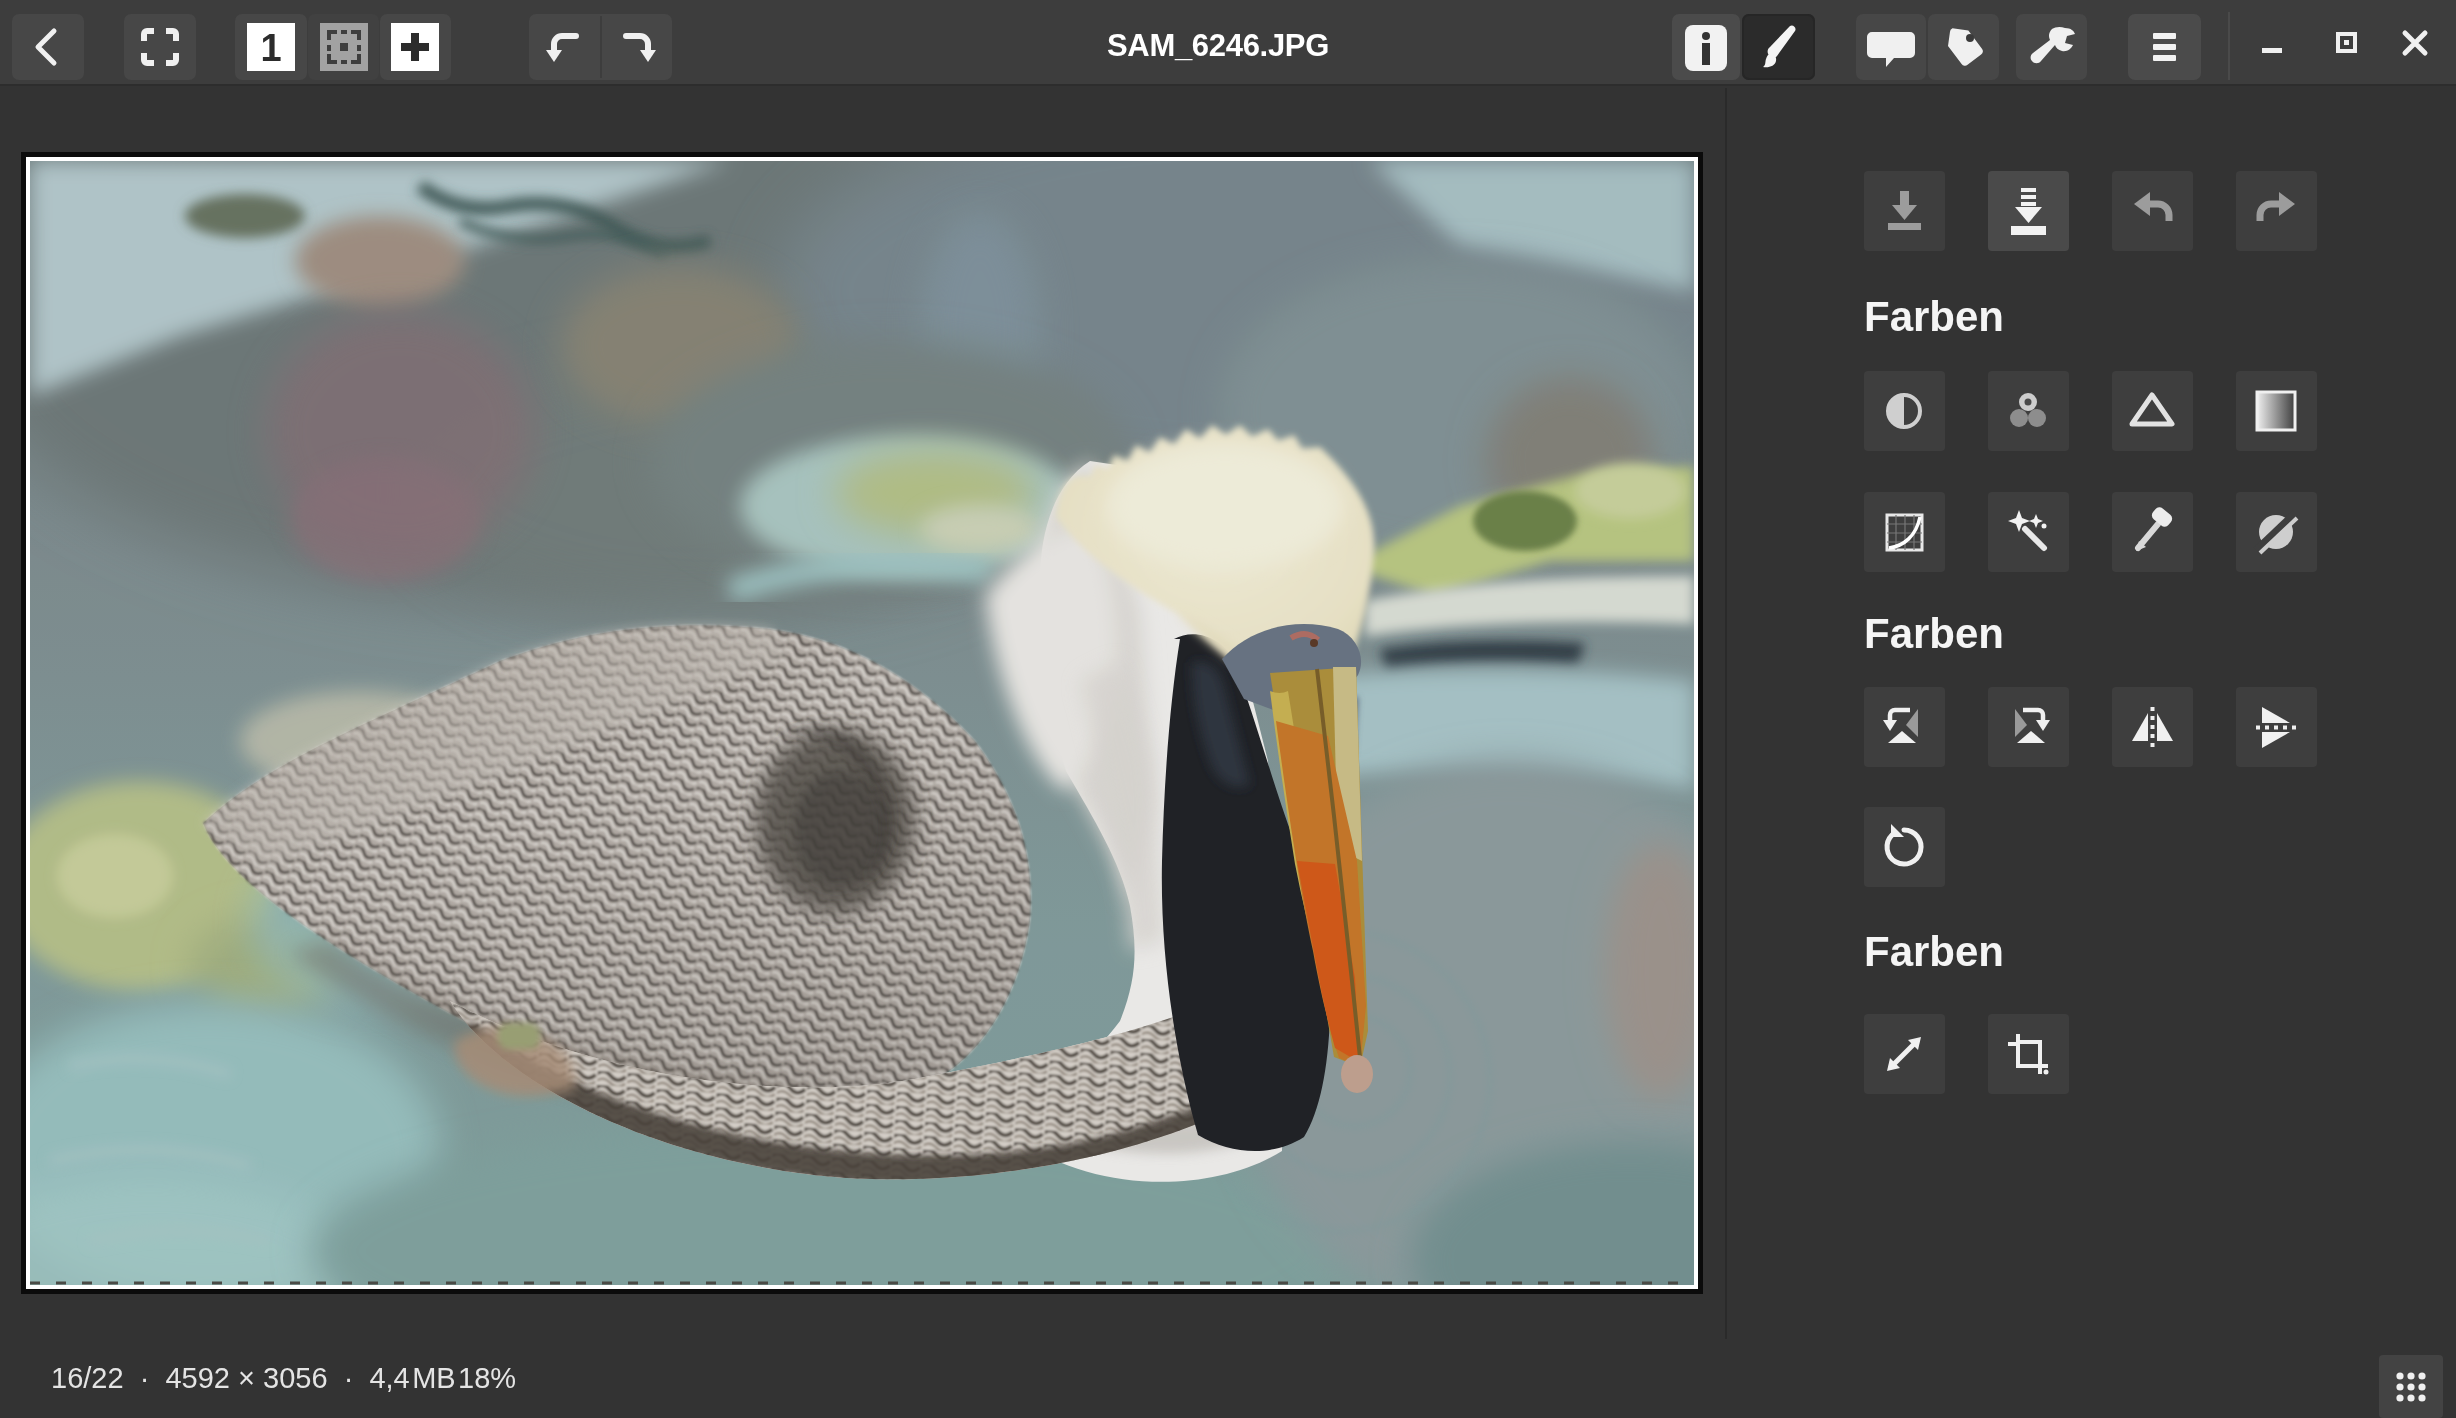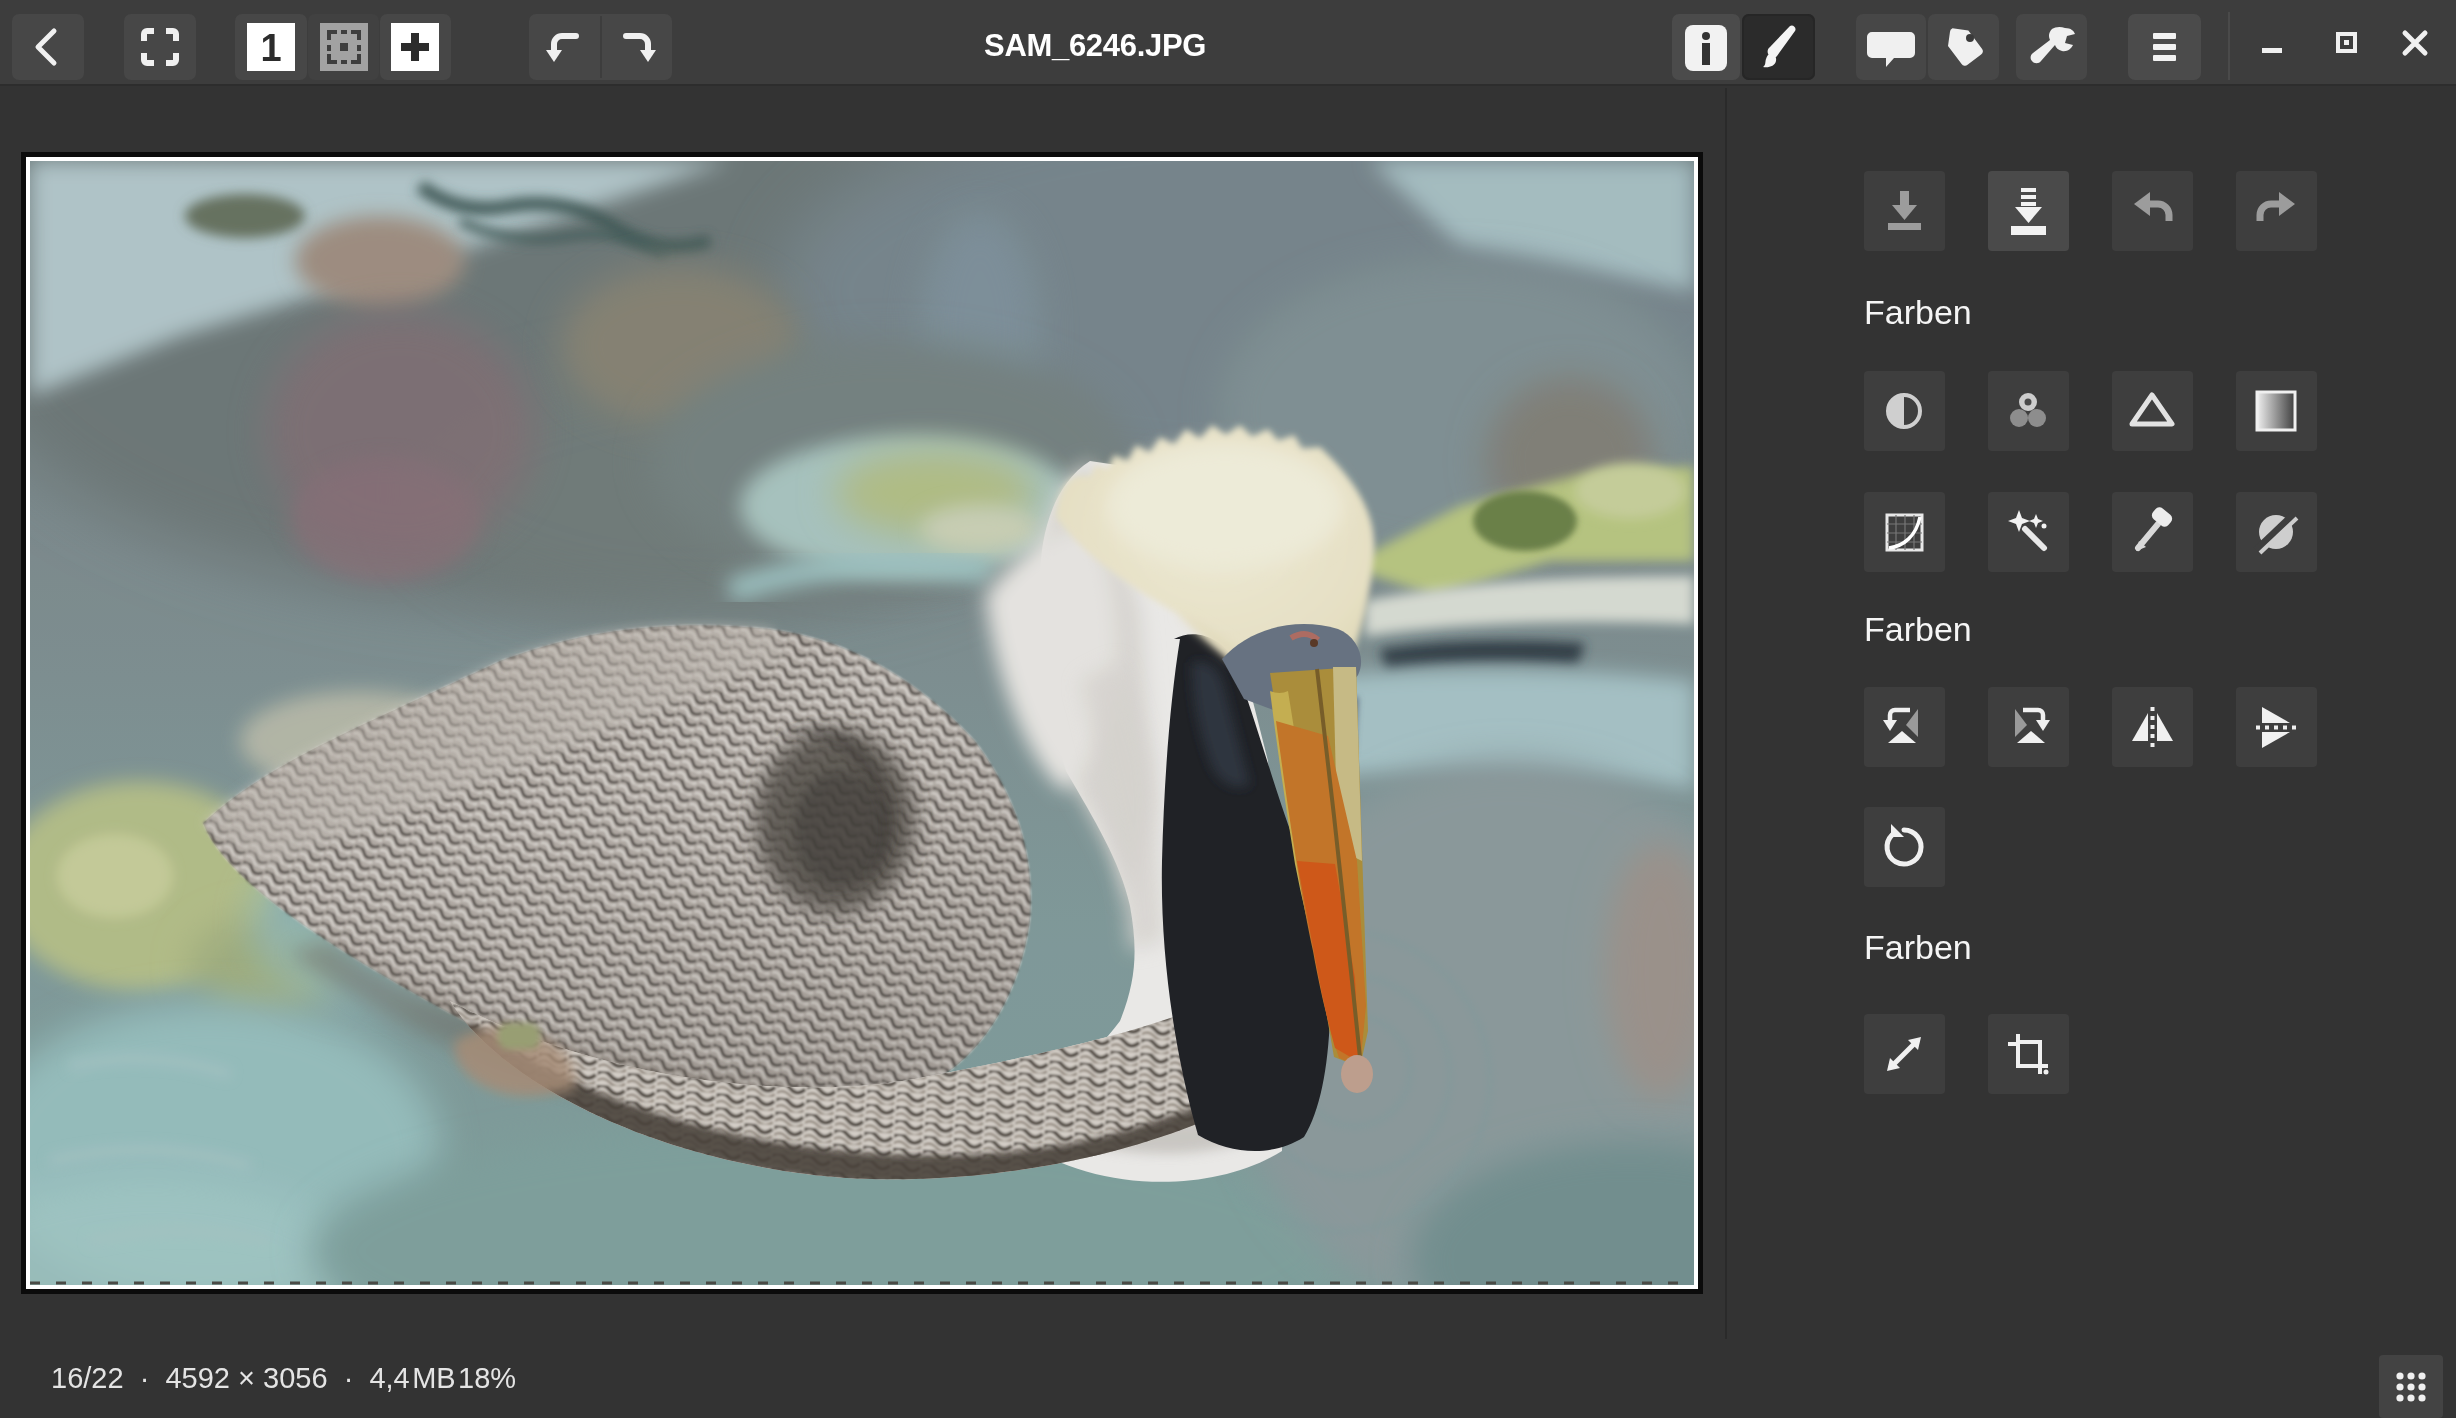--- a/index.html
+++ b/index.html
@@ -4,34 +4,34 @@
 <style>
   * { margin:0; padding:0; box-sizing:border-box; }
   html,body { width:2456px; height:1418px; overflow:hidden; background:#333333;
     font-family:"Liberation Sans", sans-serif; }
   .abs { position:absolute; }
   #topbar { position:absolute; left:0; top:0; width:2456px; height:86px;
     background:#3d3d3d; border-bottom:2px solid #2d2d2d; }
   .tbtn { position:absolute; top:14px; height:66px; background:#474747; border-radius:7px; }
   .tbtn.light { background:#4b4b4b; }
   .tbtn.active { background:#2b2b2b; box-shadow:inset 0 0 0 2px #262626; }
-  #title { position:absolute; top:28px; left:984px; width:400px; text-align:left;
+  #title { position:absolute; top:28px; left:1018px; width:400px; text-align:center;
     color:#ffffff; font-size:31px; font-weight:bold; letter-spacing:-0.3px; }
   #canvas { position:absolute; left:0; top:88px; width:1725px; height:1251px; background:#333333; }
   #vsep { position:absolute; left:1725px; top:88px; width:2px; height:1251px; background:#2a2a2a; }
   #sidebar { position:absolute; left:1727px; top:88px; width:729px; height:1251px; background:#333333; }
   #statusbar { position:absolute; left:0; top:1339px; width:2456px; height:79px; background:#333333; }
   #statustext { position:absolute; left:13px; top:1362px; color:#e4e4e4; font-size:29px;margin-left:38px; }
   #zoomtext { position:absolute; left:458px; top:1362px; color:#e4e4e4; font-size:29px;text-align:center; }
   #photoframe { position:absolute; left:22px; top:153px; width:1680px; height:1140px;
     background:#ffffff; border:4px solid #0b0b0b; box-shadow:0 0 0 1px #0b0b0b; }
   #photo { position:absolute; left:4px; top:4px; width:1664px; height:1124px; }
   .sbtn { position:absolute; width:81px; height:80px; background:#3e3e3e; border-radius:4px; }
   .sbtn.hl { background:#4a4a4a; }
-  .shead { position:absolute; left:1864px; color:#f5f5f5; font-size:34px; font-weight:normal; }
+  .shead { position:absolute; left:1864px; color:#f5f5f5; font-size:42px; font-weight:bold; }
   #gridbtn { position:absolute; left:2379px; top:1355px; width:64px; height:63px; background:#434343; border-radius:4px; }
 </style>
 </head>
 <body>
 <div id="topbar">
 
   <div class="tbtn" style="left:12px;width:72px;">
     <svg width="72" height="66" viewBox="0 0 72 66">
         <path d="M42 17 L26 33 L42 49" fill="none" stroke="#f0f0f0" stroke-width="5" stroke-linecap="round" stroke-linejoin="round"></path>
       </svg>

